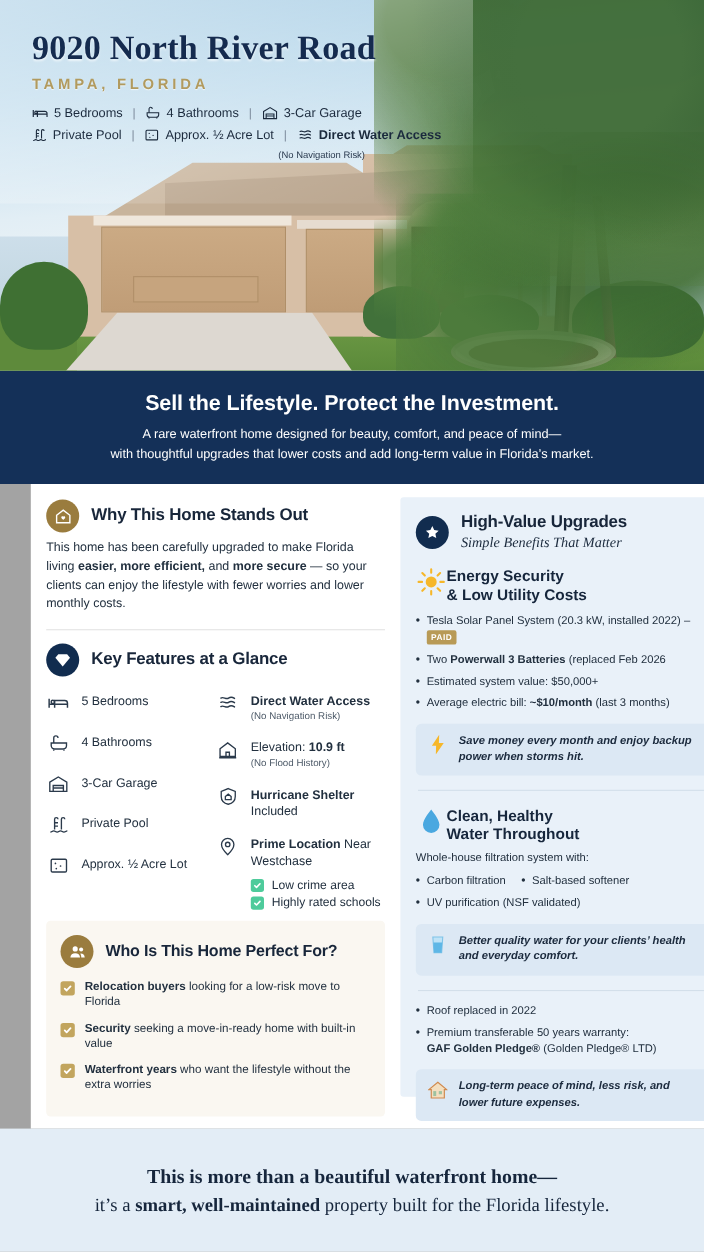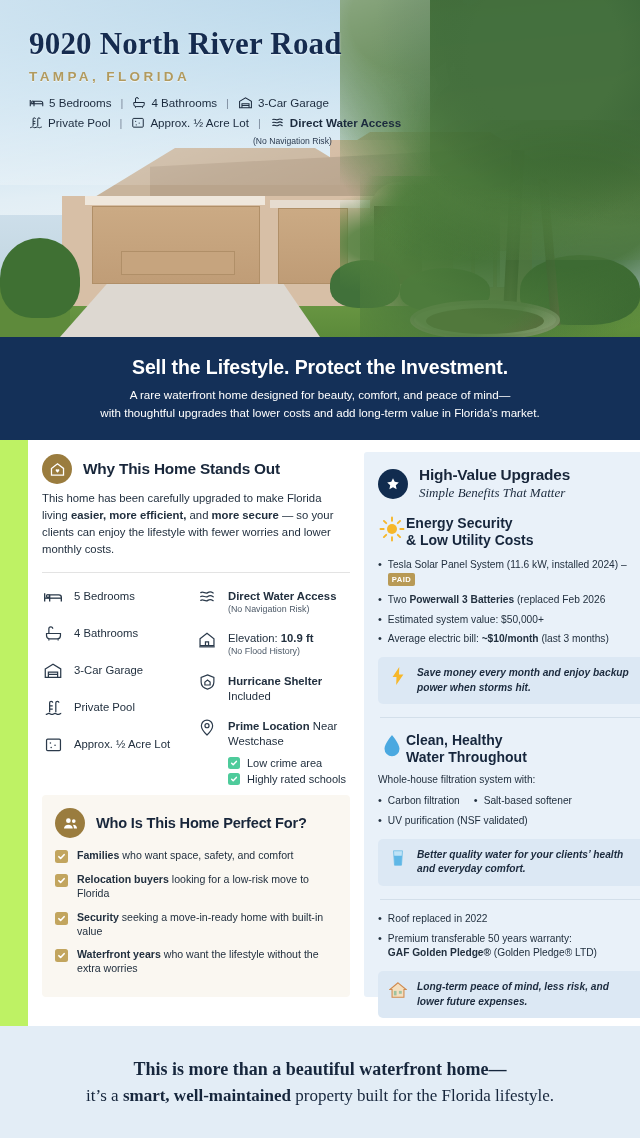--- a/index.html
+++ b/index.html
@@ -2,21 +2,21 @@
 <html><head>
 <meta charset="utf-8">
 <style>
   * { box-sizing: border-box; margin: 0; padding: 0; }
   html, body {
     width: 640px; height: 1138px;
     font-family: "Liberation Sans", sans-serif;
     background: #ffffff;
     overflow: hidden;
   }
-  .page { position: relative; width: 640px; height: 1138px; background:#bef264; }
+  .page { position: relative; width: 640px; height: 1138px; background:#a3a3a3; }
 
   
   .hero {
     position: relative;
     width: 640px; height: 337px;
     overflow: hidden;
     background: linear-gradient(180deg,#9dc5e0 0%, #bcd9ec 28%, #d6e7f2 48%, #cfe0ec 60%, #b9cfd8 100%);
   }
   .hero-photo { position:absolute; inset:0; }
   
@@ -332,20 +332,28 @@
           </svg>
         </div>
         <div class="sec-title">Why This Home Stands Out</div>
       </div>
       <div class="why-body">
         <span>This home has been carefully upgraded to make Florida living </span><b>easier, more efficient,</b><span> and </span><b>more secure</b><span> — so your clients can enjoy the lifestyle with fewer worries and lower monthly costs.</span>
       </div>
 
       <div class="divider"></div>
 
+      <div class="sec-head">
+        <div class="badge navy">
+          <svg width="16" height="16" viewBox="0 0 24 24" fill="#fff">
+            <path d="M6 4h12l4 5-10 12L2 9l4-5z"></path>
+          </svg>
+        </div>
+        <div class="sec-title">Key Features at a Glance</div>
+      </div>
 
       <div class="kf-grid">
 
         <div class="kf-col">
 
           <div class="kf-item tight">
             <span class="kf-ic">
               <svg width="20" height="17" viewBox="0 0 24 20" fill="none" stroke="#2b3a4b" stroke-width="1.6">
                 <path d="M2 16V6M22 16v-5a3 3 0 0 0-3-3H8v8"></path>
                   <path d="M2 12h20"></path>
@@ -488,28 +496,20 @@
           </div>
           <div class="sec-title sm">Who Is This Home Perfect For?</div>
         </div>
         <div class="pf-list">
           <div class="pf-row">
             <span class="pf-chk">
               <svg width="9" height="9" viewBox="0 0 12 12" fill="none" stroke="#fff" stroke-width="2.2" stroke-linecap="round" stroke-linejoin="round">
                   <path d="M2.5 6.3 4.8 8.6 9.5 3.6"></path>
                 </svg>
             </span>
-            <span class="pf-txt"><b>Families</b><span> who want space, safety, and comfort</span></span>
-          </div>
-          <div class="pf-row">
-            <span class="pf-chk">
-              <svg width="9" height="9" viewBox="0 0 12 12" fill="none" stroke="#fff" stroke-width="2.2" stroke-linecap="round" stroke-linejoin="round">
-                  <path d="M2.5 6.3 4.8 8.6 9.5 3.6"></path>
-                </svg>
-            </span>
             <span class="pf-txt"><b>Relocation buyers</b><span> looking for a low-risk move to Florida</span></span>
           </div>
           <div class="pf-row">
             <span class="pf-chk">
               <svg width="9" height="9" viewBox="0 0 12 12" fill="none" stroke="#fff" stroke-width="2.2" stroke-linecap="round" stroke-linejoin="round">
                   <path d="M2.5 6.3 4.8 8.6 9.5 3.6"></path>
                 </svg>
             </span>
             <span class="pf-txt"><b>Security</b><span> seeking a move-in-ready home with built-in value</span></span>
           </div>
@@ -551,21 +551,21 @@
           </span>
           <div>
             <div class="sub-title">Energy Security</div>
             <div class="sub-title">&amp; Low Utility Costs</div>
           </div>
         </div>
 
         <div class="bullets">
           <div class="bullet">
             <span class="dot">•</span>
-            <span><span>Tesla Solar Panel System (11.6 kW, installed 2024) – </span><span class="paid">PAID</span></span>
+            <span><span>Tesla Solar Panel System (20.3 kW, installed 2022) – </span><span class="paid">PAID</span></span>
           </div>
           <div class="bullet">
             <span class="dot">•</span>
             <span><span>Two </span><b>Powerwall 3 Batteries</b><span> (replaced Feb 2026</span></span>
           </div>
           <div class="bullet">
             <span class="dot">•</span>
             <span>Estimated system value: $50,000+</span>
           </div>
           <div class="bullet">

